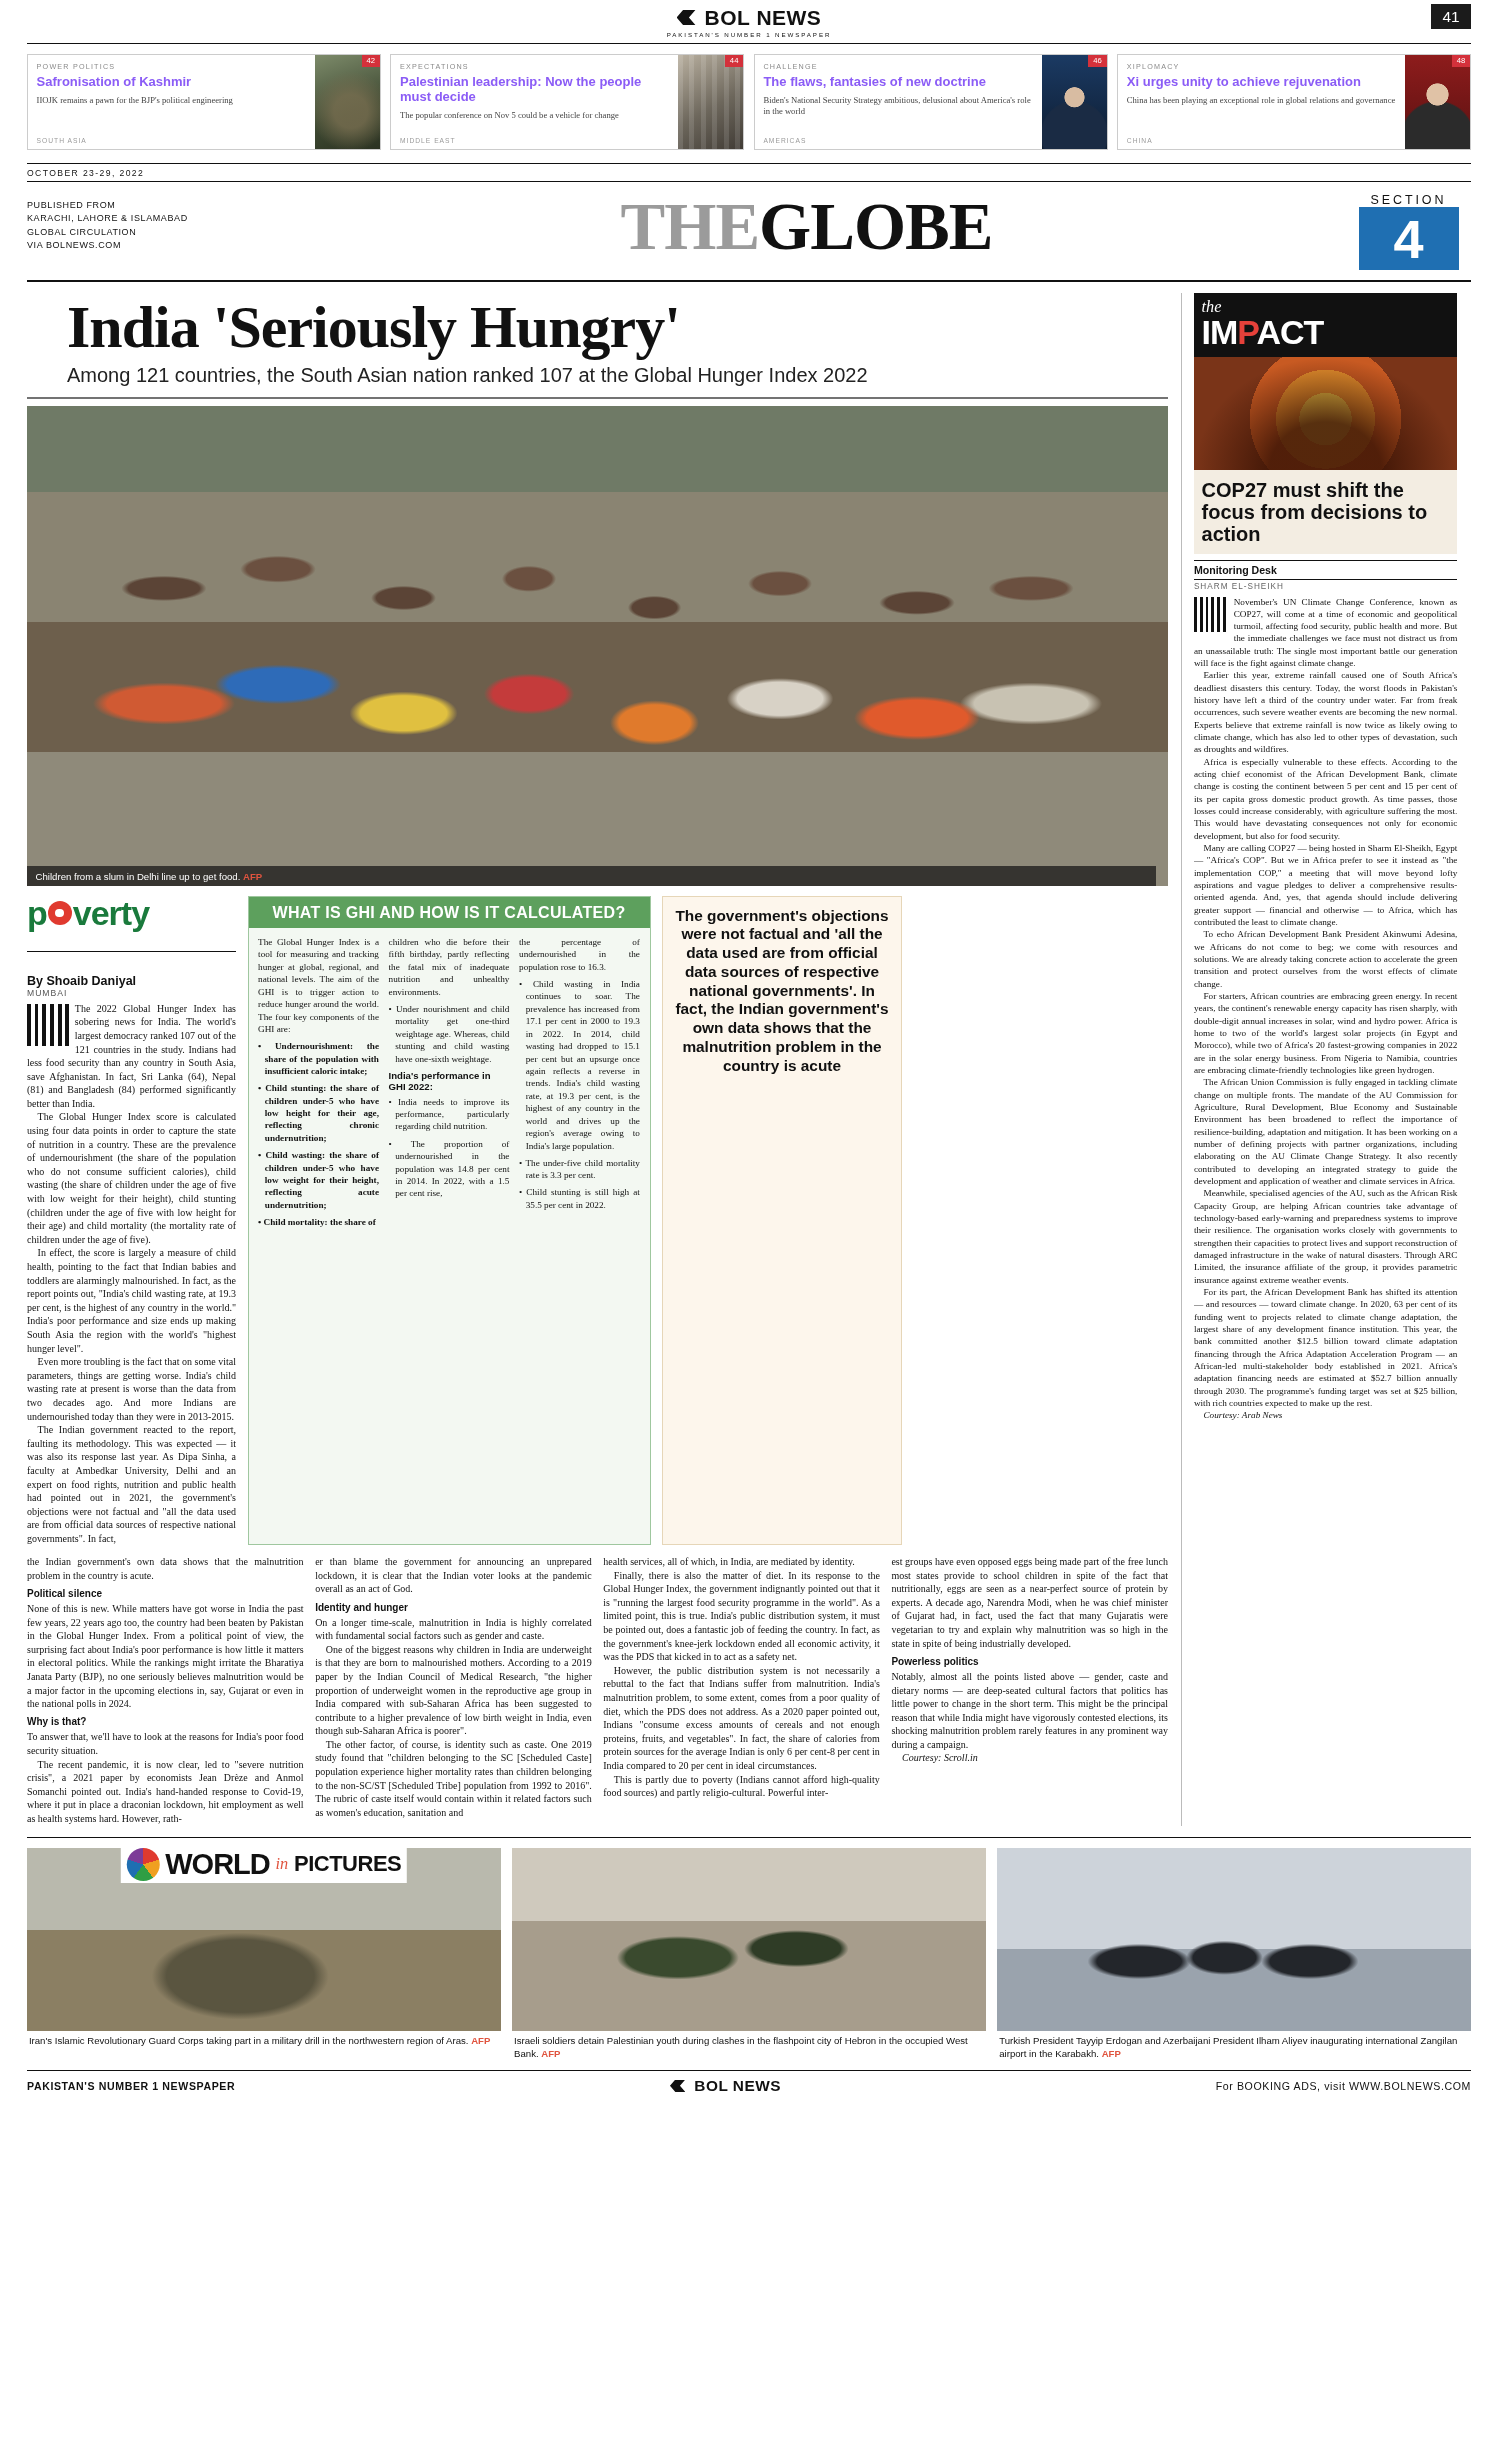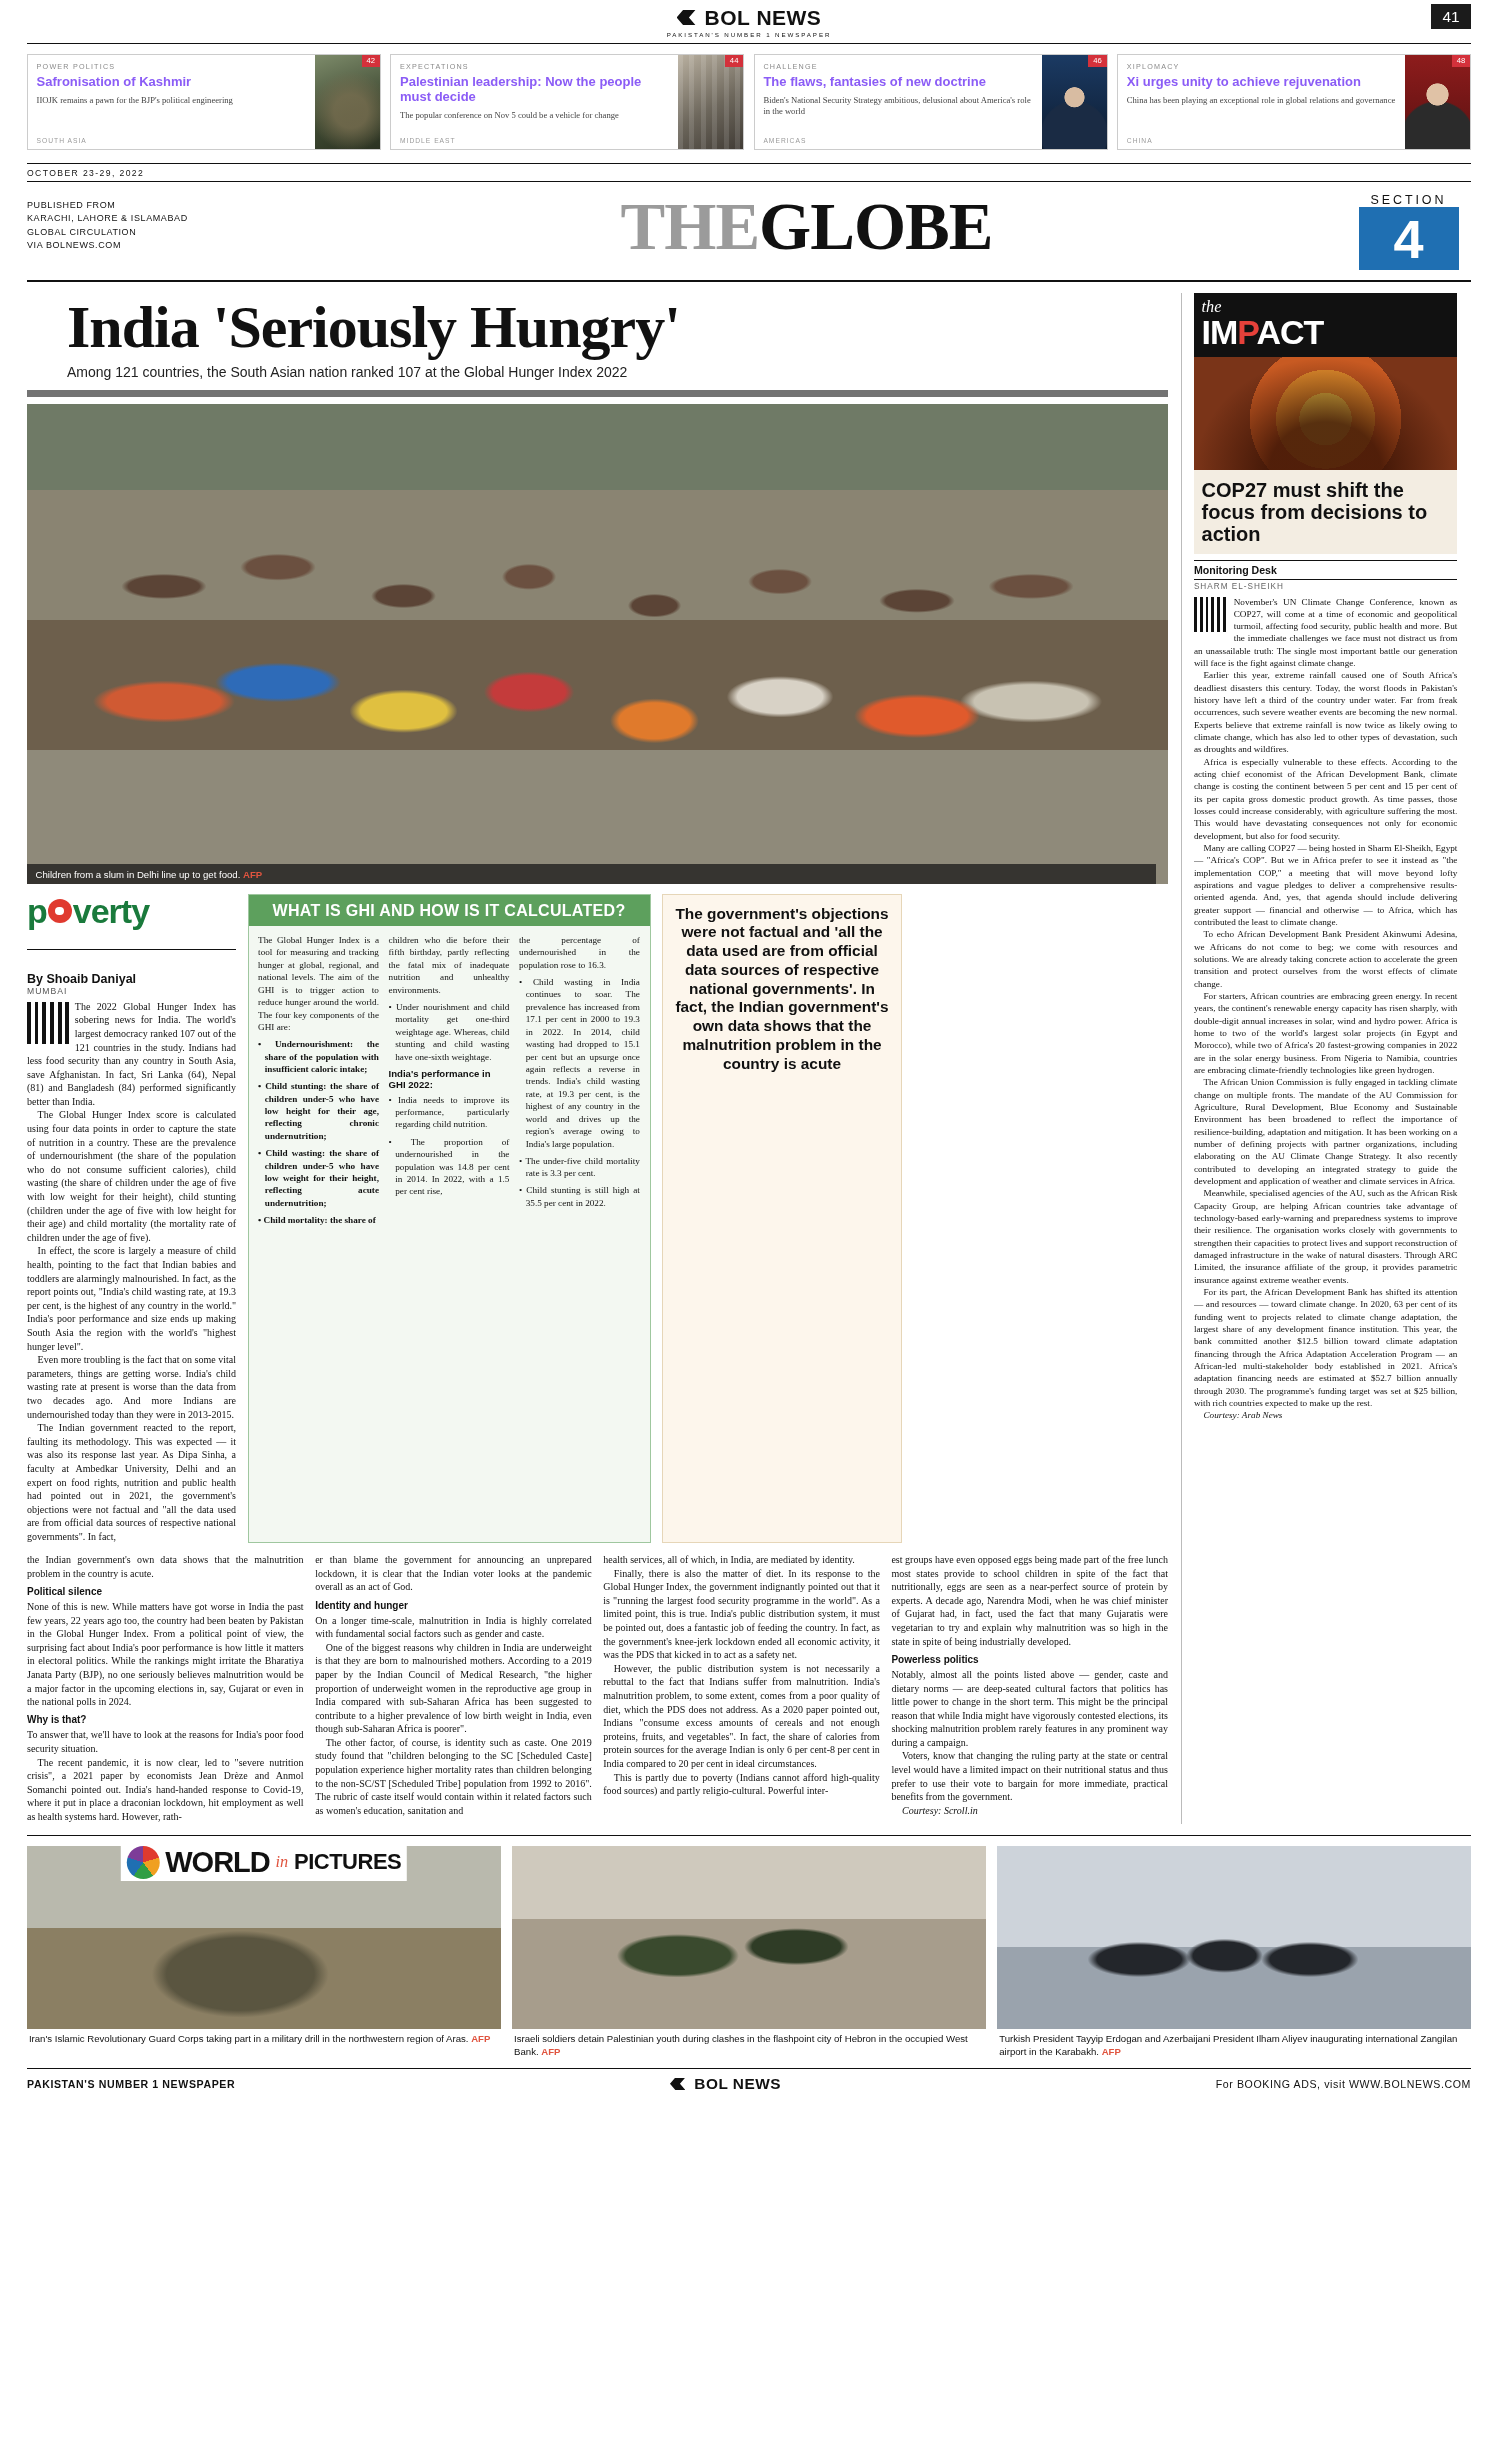--- a/index.html
+++ b/index.html
@@ -46,21 +46,21 @@
   .mast-section { width:125px; display:flex; flex-direction:column; align-items:center; }
   .sec-word { font-family:"Liberation Sans", sans-serif; font-size:12.5px; letter-spacing:2.9px; color:#111; }
   .sec-num { background:#1f6fb2; color:#fff; font-family:"Liberation Sans", sans-serif; font-weight:bold; font-size:54px; width:100px; height:63px; display:flex; align-items:center; justify-content:center; line-height:1; }
 
   
   .main { display:flex; gap:13.4px; margin-top:11.5px; }
   .left-col { width:1141px; }
   .right-col { width:276px; border-left:1px solid #bbb; padding-left:11.5px; }
 
   .headline { font-family:"Liberation Serif", serif; font-weight:bold; font-size:60px; letter-spacing:-1px; line-height:1.02; padding:3.8px 0 5.8px 40px; }
-  .subhead { font-family:"Liberation Sans", sans-serif; font-size:14px; color:#222; padding:0 0 9.6px 40px; border-bottom:7px solid #737373; }
+  .subhead { font-family:"Liberation Sans", sans-serif; font-size:20px; color:#222; padding:0 0 9.6px 40px; border-bottom:2px solid #737373; }
 
   .lead-photo { width:100%; height:480px; position:relative; margin-top:7.7px; overflow:hidden; background:#8a7f6a; }
   .photo-caption { position:absolute; left:0; right:12px; bottom:0; background:rgba(20,20,20,.72); color:#fff; font-family:"Liberation Sans", sans-serif; font-size:9.6px; padding:4.8px 8.6px; }
   .credit { color:#e0543f; font-weight:bold; }
 
   
   .article { display:flex; gap:11.5px; margin-top:9.6px; }
   .col-a { width:209px; }
   .poverty-logo { font-family:"Liberation Sans", sans-serif; font-weight:bold; font-size:34px; color:#1a7a3c; letter-spacing:-1px; line-height:1; display:flex; align-items:center; }
   .pov-o { width:24px; height:24px; border-radius:50%; background:#e03a2f; display:inline-block; margin:0 1px; position:relative; }
@@ -318,21 +318,20 @@
           <p class="body first">health services, all of which, in India, are mediated by identity.</p>
           <p class="body">Finally, there is also the matter of diet. In its response to the Global Hunger Index, the government indignantly pointed out that it is "running the largest food security programme in the world". As a limited point, this is true. India's public distribution system, it must be pointed out, does a fantastic job of feeding the country. In fact, as the government's knee-jerk lockdown ended all economic activity, it was the PDS that kicked in to act as a safety net.</p>
           <p class="body">However, the public distribution system is not necessarily a rebuttal to the fact that Indians suffer from malnutrition. India's malnutrition problem, to some extent, comes from a poor quality of diet, which the PDS does not address. As a 2020 paper pointed out, Indians "consume excess amounts of cereals and not enough proteins, fruits, and vegetables". In fact, the share of calories from protein sources for the average Indian is only 6 per cent-8 per cent in India compared to 20 per cent in ideal circumstances.</p>
           <p class="body">This is partly due to poverty (Indians cannot afford high-quality food sources) and partly religio-cultural. Powerful inter-</p>
         </div>
 
         <div>
           <p class="body first">est groups have even opposed eggs being made part of the free lunch most states provide to school children in spite of the fact that nutritionally, eggs are seen as a near-perfect source of protein by experts. A decade ago, Narendra Modi, when he was chief minister of Gujarat had, in fact, used the fact that many Gujaratis were vegetarian to try and explain why malnutrition was so high in the state in spite of being industrially developed.</p>
           <div class="sec-h">Powerless politics</div>
           <p class="body first">Notably, almost all the points listed above — gender, caste and dietary norms — are deep-seated cultural factors that politics has little power to change in the short term. This might be the principal reason that while India might have vigorously contested elections, its shocking malnutrition problem rarely features in any prominent way during a campaign.</p>
-          <p class="body">Voters, know that changing the ruling party at the state or central level would have a limited impact on their nutritional status and thus prefer to use their vote to bargain for more immediate, practical benefits from the government.</p>
           <p class="body courtesy">Courtesy: Scroll.in</p>
         </div>
       </div>
     </div>
 
     <div class="right-col">
       <div class="impact-logo">
         <div class="impact-the">the</div>
         <div class="impact-word">
           IM<span class="red">P</span>ACT

